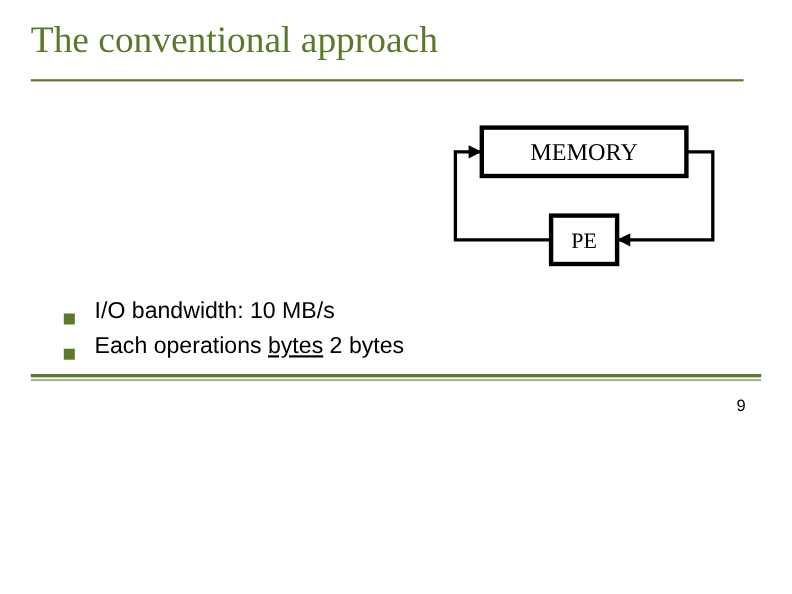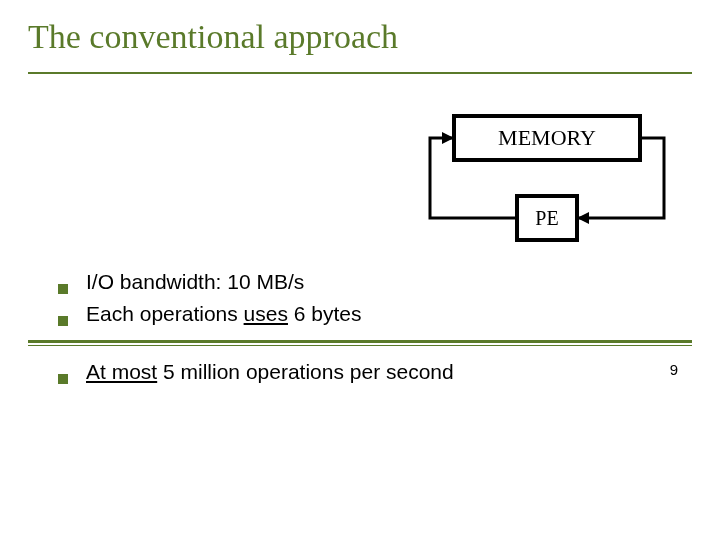--- a/index.html
+++ b/index.html
@@ -9,21 +9,21 @@
     height: 540px;
     background: #ffffff;
     font-family: Verdana, Geneva, sans-serif;
     position: relative;
     box-sizing: border-box;
   }
   .slide {
     width: 720px;
     height: 400px;
     position: relative;
-    padding: 18px 28px 20px 28px;
+    padding: 18px 44px 20px 28px;
     box-sizing: border-box;
   }
   .title {
     color: #5a7a2a;
     font-family: Georgia, "Times New Roman", serif;
     font-size: 34px;
     font-weight: 400;
     margin: 0 0 6px 0;
     padding-bottom: 10px;
   }
@@ -111,25 +111,21 @@
     </svg>
   </div>
 
   <div class="bullets">
     <div class="bullet-row">
       <div class="sq"></div>
       <div class="bt">I/O bandwidth: 10 MB/s</div>
     </div>
     <div class="bullet-row">
       <div class="sq"></div>
-      <div class="bt"><span>Each operations </span><span class="u">uses</span><span> 6 bytes</span></div>
-    </div>
-    <div class="bullet-row gap">
-      <div class="sq"></div>
-      <div class="bt"><span class="u">At most</span><span> 5 million operations per second</span></div>
+      <div class="bt"><span>Each operations </span><span class="u">bytes</span><span> 2 bytes</span></div>
     </div>
   </div>
 
   <div class="footer-rule-outer">
     <div class="footer-rule-inner"></div>
   </div>
 
   <div class="pagenum">9</div>
 
 </div>

